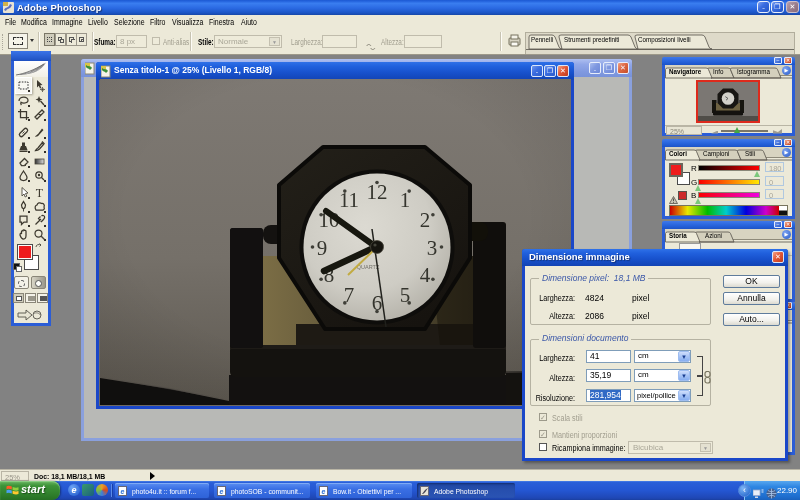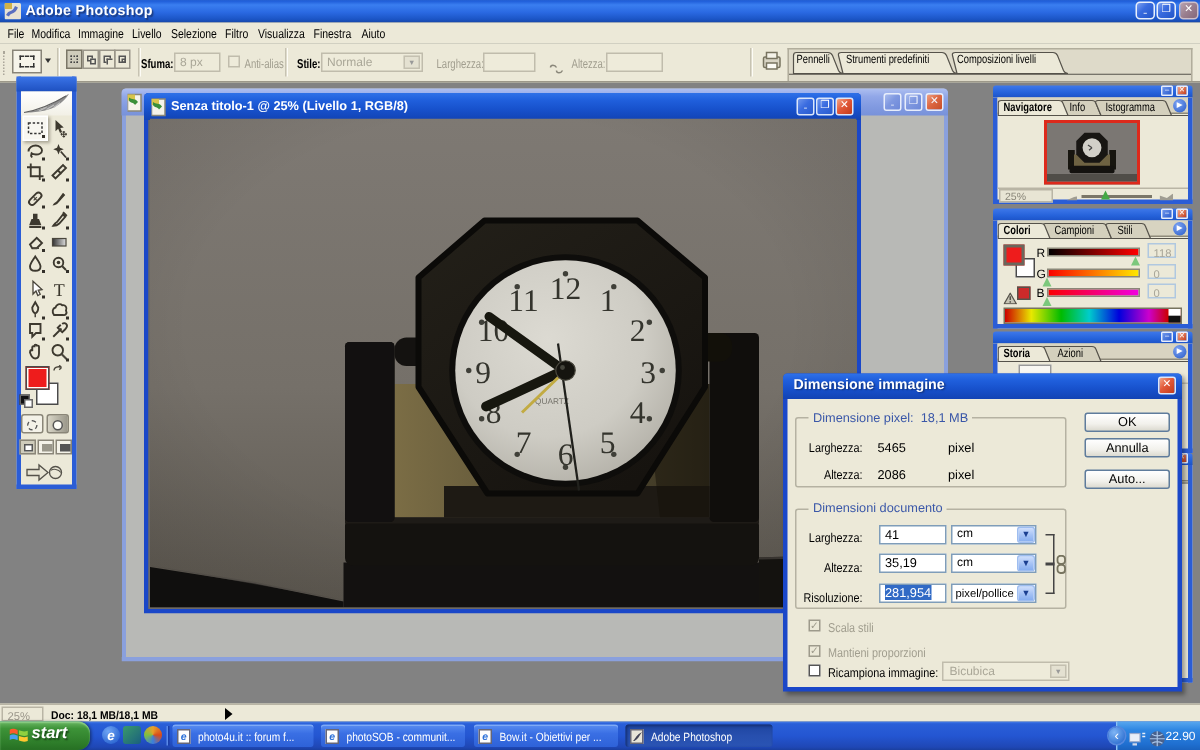--- a/index.html
+++ b/index.html
@@ -42,21 +42,21 @@
     background:linear-gradient(135deg,#6f96ec,#2a5ccd); }
   .pbtn.close { background:linear-gradient(135deg,#f2a687,#c23a1a); }
   .tabrow { position:absolute; left:0px; top:0px; width:127px; height:11px; background:#d8d4c1; border-bottom:1px solid #8e8a7a; }
   .parrow { position:absolute; width:9px; height:9px; border-radius:50%; background:radial-gradient(circle at 35% 30%,#7ba2f2,#2a5cc8); color:#fff; font-size:5px; line-height:9px; text-align:center; }
 
   
   #dialog { left:522px; top:249px; width:266px; height:212px; background:#ece9d8; border:3px solid #1a47c8; border-radius:3px 3px 0 0; box-shadow:2px 2px 3px rgba(0,0,0,0.35); }
   #dialog .dtitle { position:absolute; left:-3px; top:-3px; width:266px; height:17px; border-radius:3px 3px 0 0;
     background:linear-gradient(180deg,#2f71e8 0%,#2060dd 25%,#1751cc 60%,#1243b4 100%); }
   .group { position:absolute; border:1px solid #b5b2a2; border-radius:2px; }
-  .blulab { position:absolute; color:#3a57a8; font-size:8.5px; background:#ece9d8; padding:0 3px; white-space:nowrap; }
+  .blulab { position:absolute; color:#3a57a8; font-size:8.5px; background:#ece9d8; padding:0 3px; white-space:nowrap;font-style:italic; }
   .dlg-label { position:absolute; font-size:8.5px; color:#000; text-align:right; transform:scaleX(0.85); transform-origin:100% 0; }
   .dlg-gray { position:absolute; font-size:8.5px; color:#a09d8e; transform:scaleX(0.85); transform-origin:0 0; white-space:nowrap; }
   .dtext { position:absolute; font-size:8.5px; color:#000; }
   .winput { position:absolute; background:#fff; border:1px solid #7f9db9; font-size:8.5px; color:#000; padding-left:3px; height:13px; }
   .combo { position:absolute; background:#fff; border:1px solid #7f9db9; font-size:8px; color:#000; padding-left:3px; height:13px; }
   .combo-arrow { position:absolute; right:0px; top:0px; width:12px; height:11px; border-radius:2px;
     background:linear-gradient(180deg,#cfdefc 0%,#a8c4f5 50%,#87aef0 100%); border:1px solid #9ebdf0; color:#1b3f91; font-size:6px; line-height:10px; text-align:center; }
   .xpbtn { position:absolute; width:57px; height:13px; border:1px solid #5f7c9c; border-radius:2px; background:linear-gradient(180deg,#ffffff 0%,#f2f1ec 60%,#dcdad0 100%);
     font-size:8.5px; color:#000; text-align:center; line-height:11px; }
   .cb { position:absolute; width:8px; height:8px; border:1px solid #9d9a8b; background:#ece9d8; font-size:7px; line-height:7px; color:#9d9a8b; text-align:center; }
@@ -536,21 +536,21 @@
       <span class="abs sx" style="left:4px;top:2px;font-size:8px;font-weight:bold">Colori</span>
       <span class="abs sx" style="left:38px;top:2px;font-size:8px">Campioni</span>
       <span class="abs sx" style="left:80px;top:2px;font-size:8px">Stili</span>
     </div>
     <div class="parrow" style="right:1px;top:1px">▶</div>
     <div class="abs" style="left:12px;top:25px;width:13px;height:13px;background:#fff;border:1px solid #4a4a4a"></div>
     <div class="abs" style="left:4px;top:16px;width:14px;height:14px;background:#ee1c1c;border:2px solid #6a675c"></div>
     <div class="abs" style="left:26px;top:17px;font-size:8px">R</div>
     <div class="abs" style="left:33px;top:18px;width:62px;height:6px;background:linear-gradient(90deg,#000,#f00);border:1px solid #8a8778"></div>
     <div class="abs" style="left:89px;top:24px;width:0;height:0;border-left:3.5px solid transparent;border-right:3.5px solid transparent;border-bottom:6px solid #7cc87c"></div>
-    <div class="abs" style="left:100px;top:15px;width:19px;height:10px;border:1px solid #b0c8e0;font-size:7.5px;color:#a8a598;padding:1px 0 0 3px">118</div>
+    <div class="abs" style="left:100px;top:15px;width:19px;height:10px;border:1px solid #b0c8e0;font-size:7.5px;color:#a8a598;padding:1px 0 0 3px">180</div>
     <div class="abs" style="left:26px;top:31px;font-size:8px">G</div>
     <div class="abs" style="left:33px;top:32px;width:62px;height:6px;background:linear-gradient(90deg,#fa0000,#ffe800);border:1px solid #8a8778"></div>
     <div class="abs" style="left:30px;top:38px;width:0;height:0;border-left:3.5px solid transparent;border-right:3.5px solid transparent;border-bottom:6px solid #7cc87c"></div>
     <div class="abs" style="left:100px;top:29px;width:19px;height:10px;border:1px solid #b0c8e0;font-size:7.5px;color:#a8a598;padding:1px 0 0 3px">0</div>
     <div class="abs" style="left:4px;top:43px;width:9px;height:8px">
       <svg width="9" height="8" viewBox="0 0 9 8">
           <polygon points="4.5,0.5 8.5,7.5 0.5,7.5" fill="#c8c5b5" stroke="#55524a" stroke-width="0.8"></polygon>
           <rect x="4" y="2.5" width="1" height="2.5" fill="#55524a"></rect>
           <rect x="4" y="5.8" width="1" height="1" fill="#55524a"></rect>
         </svg>
@@ -605,21 +605,21 @@
 </div>
 
 <div id="dialog" class="abs">
   <div class="dtitle"></div>
   <span class="abs" style="left:4px;top:-1px;color:#fff;font-weight:bold;font-size:9.5px;text-shadow:1px 1px 1px #12337a">Dimensione immagine</span>
   <div class="wbtn close" style="left:247px;top:-1px">✕</div>
 
   <div class="group" style="left:5px;top:26px;width:181px;height:47px"></div>
   <span class="blulab" style="left:14px;top:21px">Dimensione pixel:&nbsp; 18,1 MB</span>
   <div class="dlg-label" style="left:0px;top:41px;width:50px">Larghezza:</div>
-  <div class="dtext" style="left:60px;top:41px">5465</div>
+  <div class="dtext" style="left:60px;top:41px">4824</div>
   <div class="dtext" style="left:107px;top:41px">pixel</div>
   <div class="dlg-label" style="left:0px;top:59px;width:50px">Altezza:</div>
   <div class="dtext" style="left:60px;top:59px">2086</div>
   <div class="dtext" style="left:107px;top:59px">pixel</div>
 
   <div class="group" style="left:5px;top:87px;width:181px;height:67px"></div>
   <span class="blulab" style="left:14px;top:81px">Dimensioni documento</span>
   <div class="dlg-label" style="left:0px;top:101px;width:50px">Larghezza:</div>
   <div class="winput" style="left:61px;top:98px;width:45px">41</div>
   <div class="combo" style="left:109px;top:98px;width:57px">cm<div class="combo-arrow">▼</div></div>

